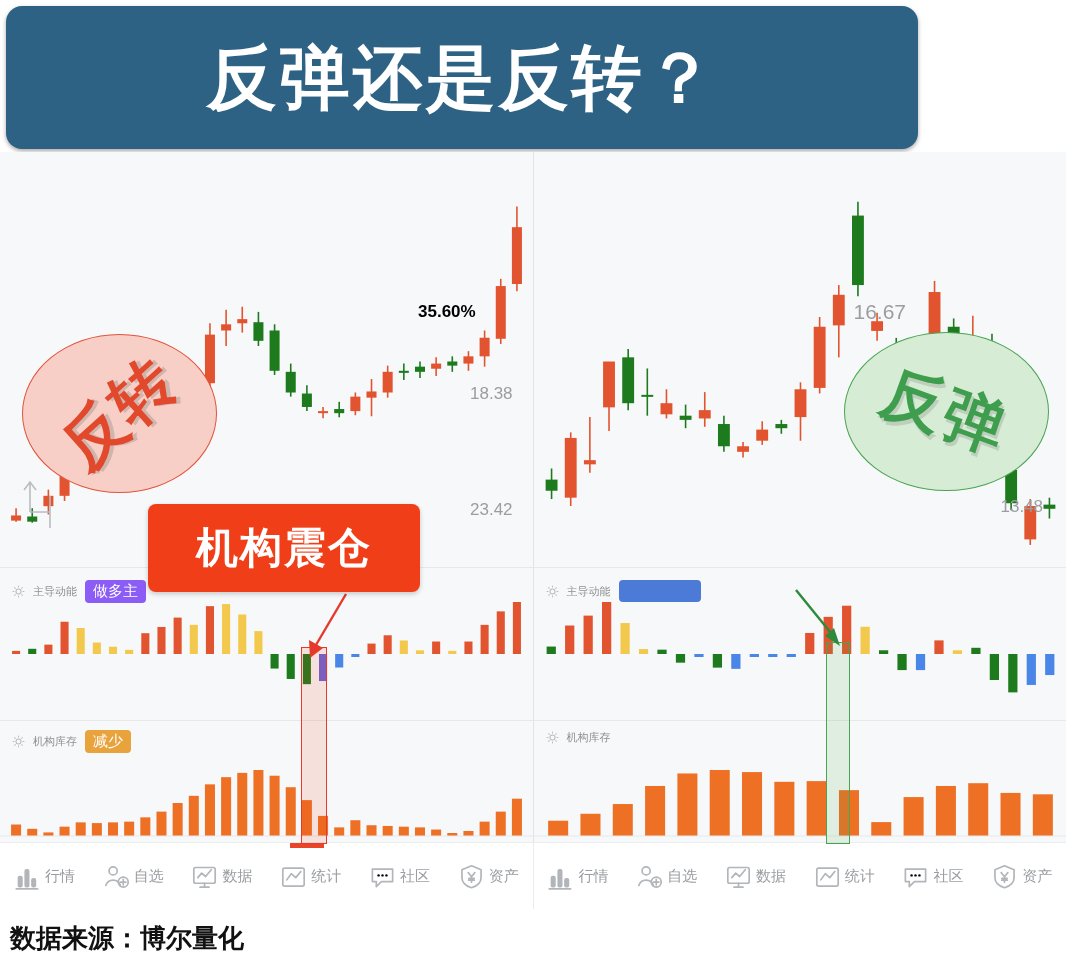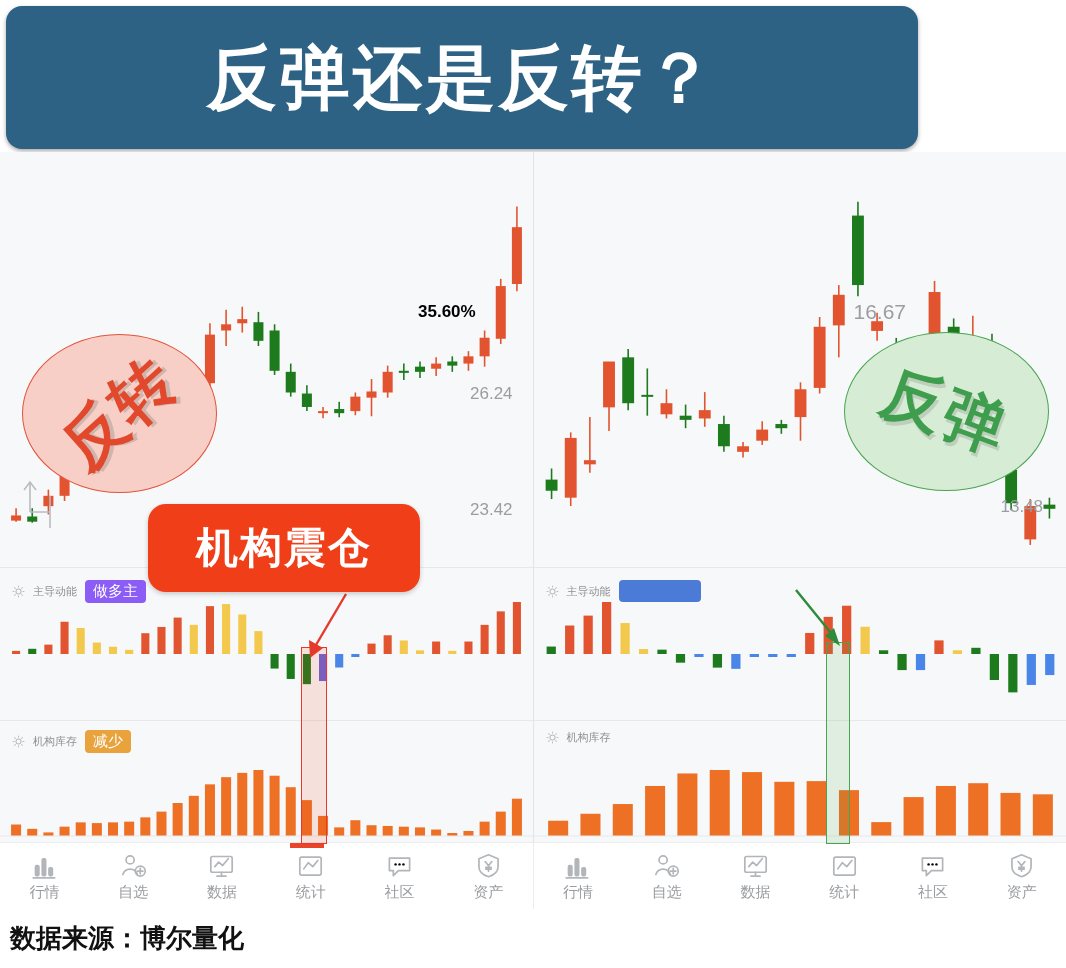--- a/index.html
+++ b/index.html
@@ -48,39 +48,39 @@
   .ind-head{position:absolute;left:12px;display:flex;align-items:center;gap:8px;z-index:4;}
   .ind-gear{width:13px;height:13px;color:#b9bcc0;}
   .ind-title{color:#8e9195;font-size:11px;}
   .badge{display:inline-block;padding:2px 8px;border-radius:4px;font-size:15px;color:#fff;line-height:1.25;}
   .badge.orange{background:#e8a33d;}
   .badge.salmon{background:#8b5cf6;}
   .badge.blue{background:#4b7bd6;}
   .sep{position:absolute;left:0;width:533px;height:1px;background:#e6e8ea;}
 
   
-  .callout{position:absolute;border-radius:18px;display:flex;align-items:center;justify-content:center;z-index:9;
+  .callout{position:absolute;border-radius:8px;display:flex;align-items:center;justify-content:center;z-index:9;
     box-shadow:0 2px 5px rgba(0,0,0,.2);}
   .callout .ctxt{color:#fff;font-size:42px;font-weight:bold;letter-spacing:2px;
     font-family:"DejaVu Sans","Liberation Sans",sans-serif;line-height:1;}
   .callout.red{background:#f03e18;}
   .callout.green{background:#43ac4c;}
   .arrow-svg{position:absolute;z-index:8;overflow:visible;}
 
   
   .hl{position:absolute;z-index:6;}
   .hl.red{background:rgba(240,62,24,.13);border:1.5px solid #e5392b;}
   .hl.green{background:rgba(67,172,76,.13);border:1.5px solid #49a451;}
 
   
   .navbar{position:absolute;left:0;top:842px;width:1066px;height:67px;background:#ffffff;
     border-top:1px solid #ececec;display:flex;}
   .navhalf{width:533px;height:67px;display:flex;}
   .navhalf.right{border-left:1px solid #ececec;}
-  .navitem{flex:1;display:flex;flex-direction:column;align-items:center;justify-content:center;gap:4px;}
+  .navitem{flex:1;display:flex;flex-direction:row;align-items:center;justify-content:center;gap:4px;}
   .navitem .nlabel{font-size:15px;color:#9a9da1;font-family:"Liberation Sans",sans-serif;}
   .navitem svg{display:block;}
   .navmark{position:absolute;top:0;width:34px;height:5px;background:#e8452b;}
 
   
   .footer{position:absolute;left:0;top:909px;width:1066px;height:59px;background:#fff;
     display:flex;align-items:center;}
   .footer .ftxt{margin-left:10px;font-size:26px;font-weight:bold;color:#111;
     font-family:"DejaVu Sans","Liberation Sans",sans-serif;}
 </style>
@@ -162,21 +162,21 @@
               <line x1="500.765625" y1="126.83333333333337" x2="500.765625" y2="191.93333333333345" stroke="#e2542f" stroke-width="1.6"></line>
               <rect x="495.7571875" y="134.06666666666672" width="10.016875" height="52.69999999999999" fill="#e2542f"></rect>
               <line x1="516.921875" y1="54.500000000000114" x2="516.921875" y2="139.23333333333346" stroke="#e2542f" stroke-width="1.6"></line>
               <rect x="511.9134375" y="75.16666666666669" width="10.016875" height="56.83333333333343" fill="#e2542f"></rect>
               <path d="M 30 360 L 30 330 M 24 338 L 30 330 L 36 338" stroke="#b9bcc0" stroke-width="1.6" fill="none"></path>
               <path d="M 30 360 L 50 360 M 50 344 L 50 376" stroke="#b9bcc0" stroke-width="1.6" fill="none"></path>
             </svg>
         </div>
 
         <div class="axis-lab red" style="left:418px;top:150px;">35.60%</div>
-        <div class="axis-lab" style="left:470px;top:232px;">26.24</div>
+        <div class="axis-lab" style="left:470px;top:232px;">18.38</div>
         <div class="axis-lab" style="left:470px;top:348px;">23.42</div>
         <div class="axis-lab" style="left:470px;top:455px;">20.90</div>
         <div class="axis-lab small" style="left:57px;top:503px;">20.48</div>
 
         <div class="stamp stamp-rev" style="left:22px;top:182px;width:193px;height:157px;">
           <div class="oval"></div>
           <div class="word">反转</div>
         </div>
 
         <div class="sep" style="top:415px;"></div>

